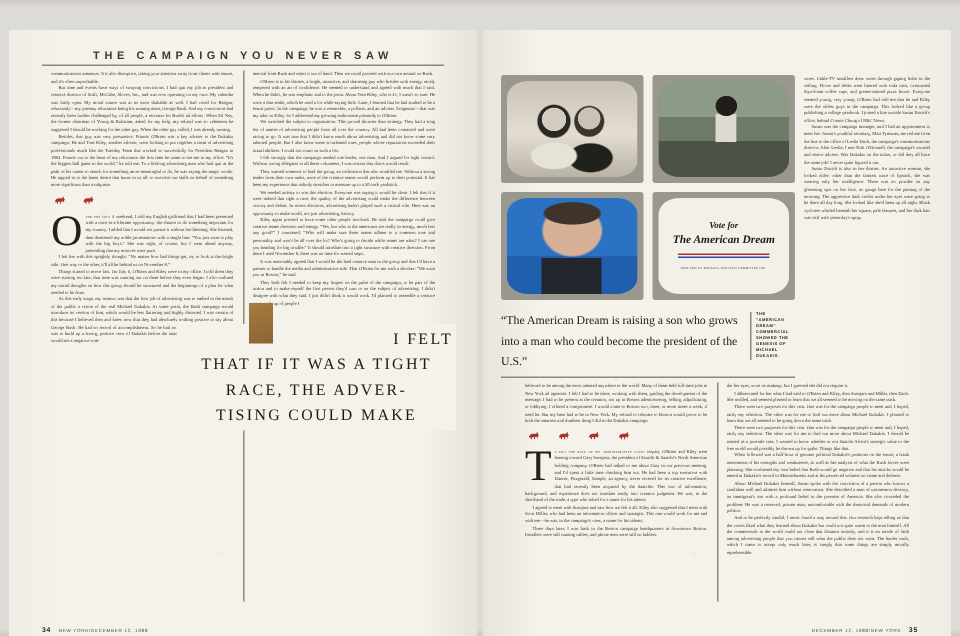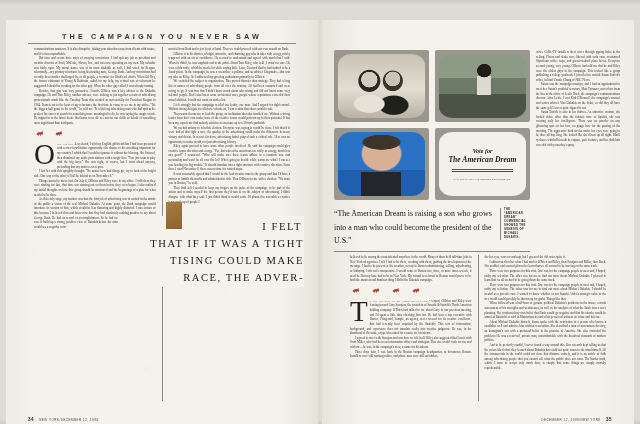--- a/index.html
+++ b/index.html
@@ -109,21 +109,21 @@
     position:absolute; left:48px; top:-14px;
     width:16px; height:27px;
     background:linear-gradient(160deg,#a97c42,#8a6430);
   }
   .pq-text {
     font-family:"Liberation Serif", serif;
     font-size:10.6px;
     line-height:1.62;
     letter-spacing:1.55px;
     color:#1d1a15;
-    text-align:right;
+    text-align:center;
   }
   .pq-line1 { text-align:right; padding-right:2px; }
 
   
   .photogrid {
     position:absolute; left:12px; top:30px;
     width:196px;
     display:grid;
     grid-template-columns:1fr 1fr;
     gap:6px;
@@ -302,22 +302,22 @@
           <p>It was reasonably agreed that I would be the lead creative man in the group and that I'd have a partner to handle the media and administrative side. That O'Brien for me with a shocker: “We want you in Boston,” he said.</p>
           <p>They both felt I needed to keep my fingers on the pulse of the campaign, to be part of the action and to make myself the first person they'd turn to on the subject of advertising. I didn't disagree with what they said. I just didn't think it would work. I'd planned to assemble a creative team made up of people I</p>
         </div>
       </div>
     </div>
 
     <div class="pullquote">
       <div class="pq-bar"></div>
       <div class="pq-text pq-line1">I FELT</div>
       <div class="pq-text">THAT IF IT WAS A TIGHT</div>
+      <div class="pq-text">RACE, THE ADVER-</div>
       <div class="pq-text">TISING COULD MAKE</div>
-      <div class="pq-text">RACE, THE ADVER-</div>
     </div>
 
     <div class="footer l">
       <span class="folio">34</span>
       <span>NEW YORK/DECEMBER 12, 1988</span>
     </div>
   </div>
 
   <div class="page right">
 

